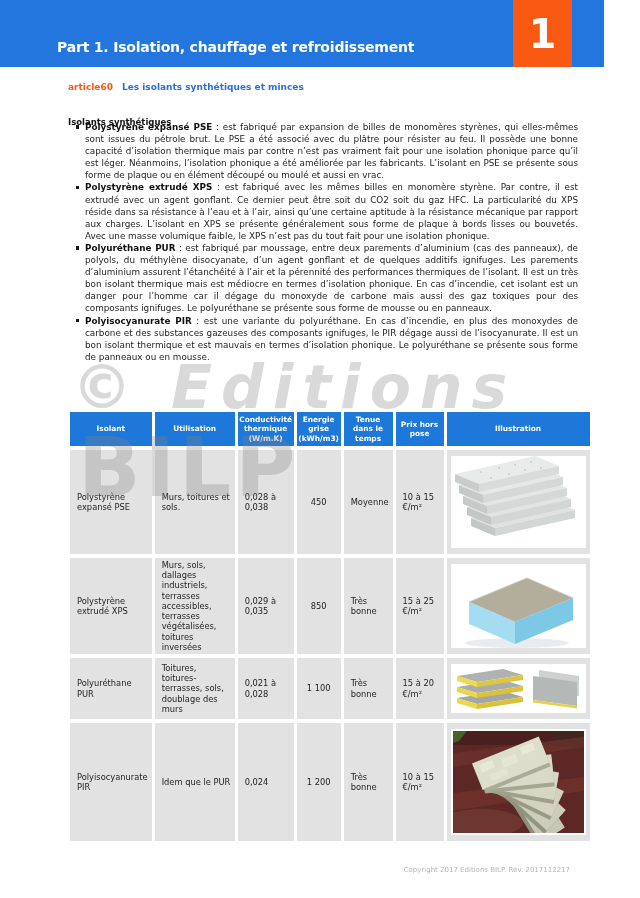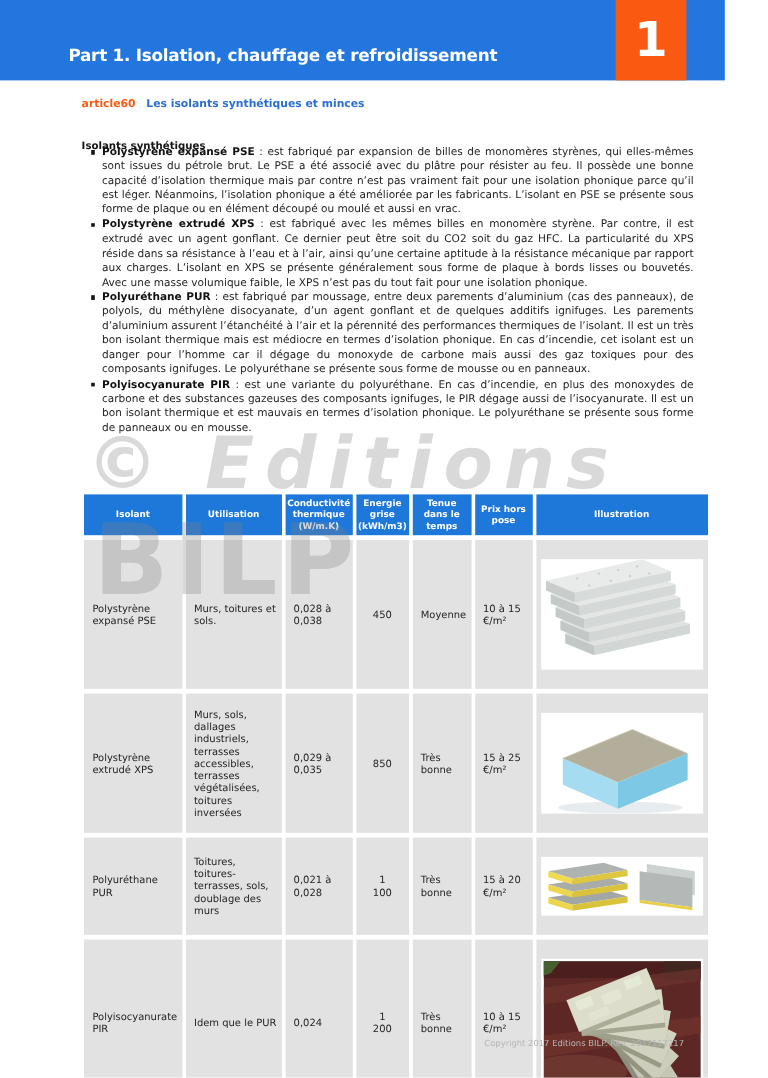--- a/index.html
+++ b/index.html
@@ -31,21 +31,21 @@
   .bullets{position:absolute;left:75px;top:121px;width:503px;}
   .bullet{position:relative;padding-left:10px;font-size:8.8px;line-height:12.1px;text-align:justify;color:#242424;}
   .bullet-marker{position:absolute;left:1px;top:4.2px;width:3.4px;height:3.4px;background:#161616;}
   .bullet b{color:#111;}
 
   
   .table-wrap{position:absolute;left:67px;top:408px;}
   table{border-collapse:separate;border-spacing:3px 4px;table-layout:fixed;}
   th{background:var(--table-header-blue);color:#fff;font-size:7.4px;font-weight:bold;text-align:center;vertical-align:middle;padding:1px;line-height:9.2px;overflow:hidden;}
   td{background:var(--cell-gray);font-size:8.3px;line-height:10.2px;vertical-align:middle;padding:2px 4px 2px 7px;color:#242424;overflow:hidden;}
-  td.num{text-align:center;padding:12px;margin-top:15px;}
+  td.num{text-align:center;padding:2px;margin-top:15px;}
   td.illus{padding:0;background:var(--cell-gray);}
   .imgbox{background:#fff;margin:4px auto;display:flex;align-items:center;justify-content:center;overflow:hidden;}
   tr.r-head{height:34px;}
   tr.r1 td{height:100px;}
   tr.r2 td{height:92px;}
   tr.r3 td{height:57px;}
   tr.r4 td{height:114px;}
 
   
   .wm{position:absolute;pointer-events:none;font-weight:bold;color:rgba(128,128,128,0.30);z-index:6;white-space:nowrap;user-select:none;}

